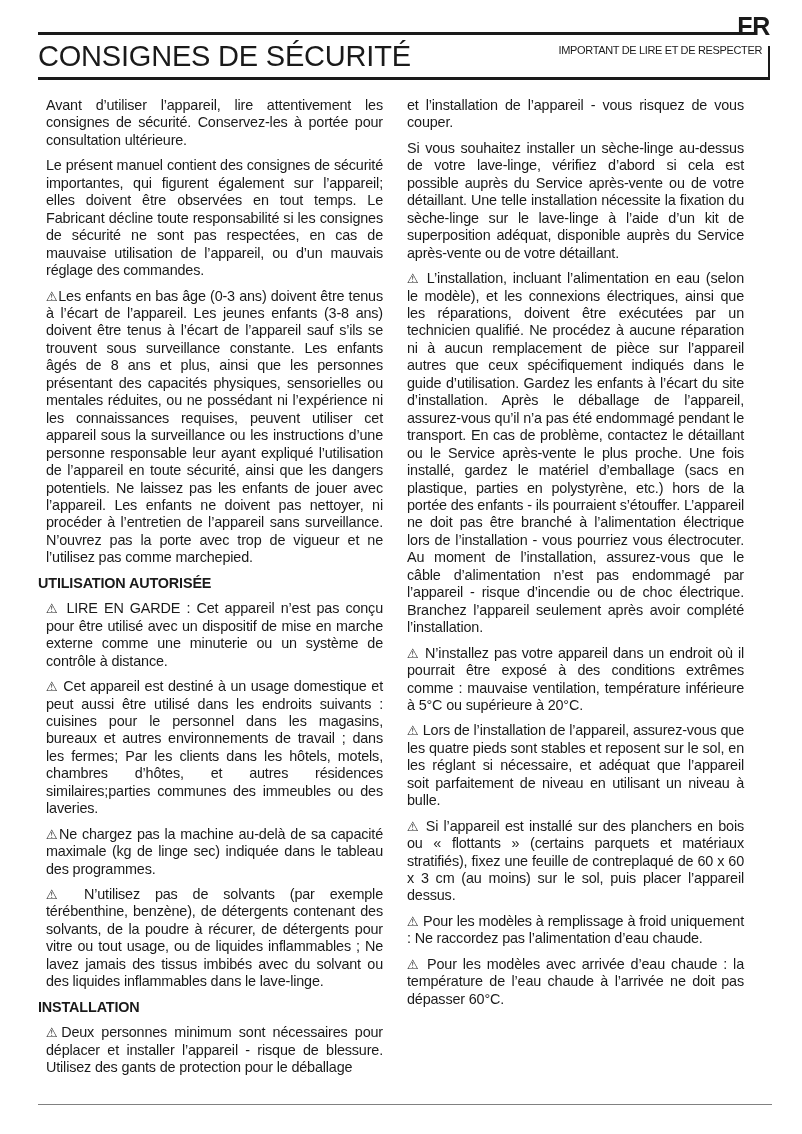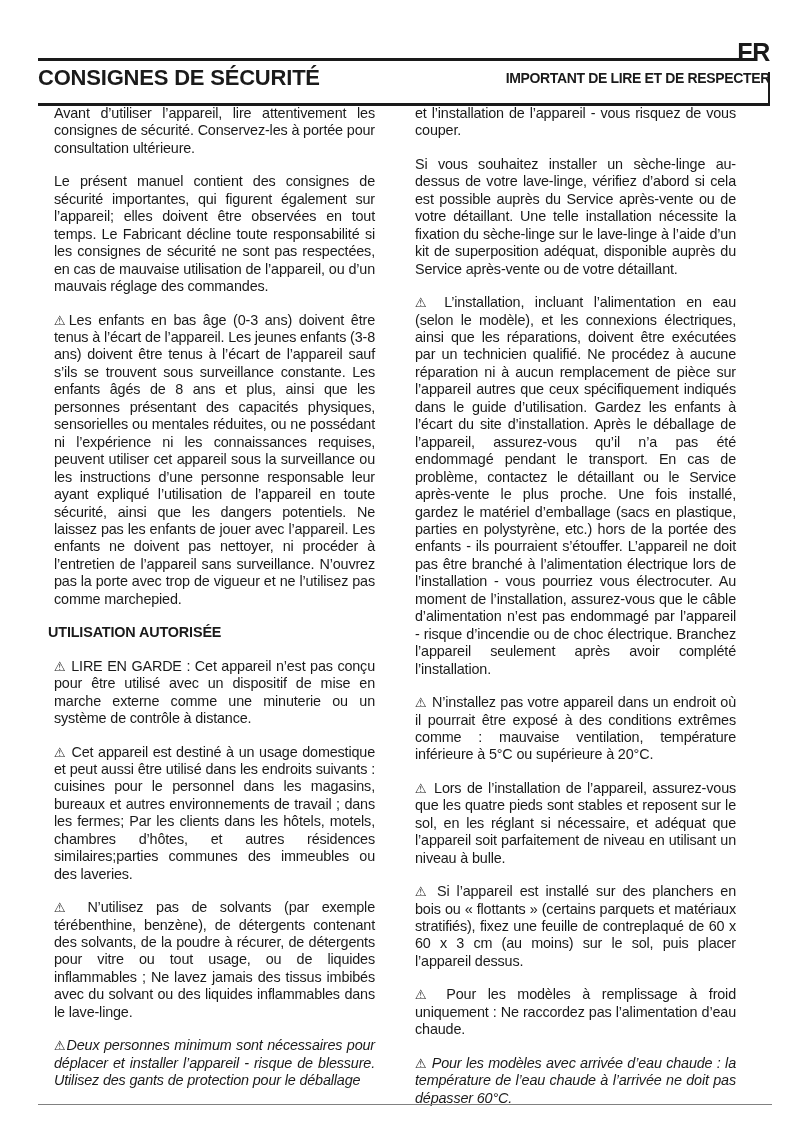--- a/index.html
+++ b/index.html
@@ -20,21 +20,20 @@
     box-sizing: border-box;
   }
 
   
   #header {
     position: absolute;
     left: 38px;
     top: 18px;
     width: 732px;
     height: 62px;
-    margin-top: 26px;
   }
   .rule-top {
     position: absolute;
     left: 0;
     top: 14px;
     width: 717px;
     height: 3px;
     background: #1a1a1a;
   }
   .rule-bottom {
@@ -59,32 +58,32 @@
     top: -4px;
     font-size: 25px;
     font-weight: bold;
     letter-spacing: -0.3px;
     line-height: 1;
   }
   #doc-title {
     position: absolute;
     left: 0px;
     top: 21px;
-    font-size: 22px;
-    font-weight: bold;
+    font-size: 29px;
+    font-weight: normal;
     letter-spacing: -0.2px;
     line-height: 1.2;
     white-space: nowrap;
   }
   #doc-subtitle {
     position: absolute;
-    right: 0px;
+    right: 8px;
     top: 26px;
-    font-size: 14px;
-    font-weight: bold;
+    font-size: 11px;
+    font-weight: normal;
     letter-spacing: -0.35px;
     line-height: 1.2;
     white-space: nowrap;
   }
 
   
   #columns {
     position: absolute;
     left: 38px;
     top: 89px;
@@ -96,31 +95,31 @@
     width: 353px;
   }
   #col-left  { left: 0px; }
   #col-right { left: 361px; }
 
   .block {
     font-size: 14.4px;
     line-height: 17.45px;
     text-align: justify;
     text-justify: inter-word;
-    margin: 16px;
+    margin: 8px;
     letter-spacing: -0.16px;
     hyphens: none;
   }
-  .block.last-line-left { text-align-last: left; font-style: italic; }
+  .block.last-line-left { text-align-last: left; }
 
   .section-head {
     font-size: 14.4px;
     line-height: 17.45px;
     font-weight: bold;
-    margin: 10px;
+    margin: 0;
     letter-spacing: -0.15px;
     text-align: left;
   }
 
   .warn {
     font-family: "DejaVu Sans", sans-serif;
     font-size: 13.2px;
     letter-spacing: 0;
   }
 
@@ -152,22 +151,24 @@
 
     <div class="col" id="col-left">
       <p class="block"><span>Avant d’utiliser l’appareil, lire attentivement les consignes de sécurité. Conservez-les à portée pour consultation ultérieure.</span></p>
       <p class="block"><span>Le présent manuel contient des consignes de sécurité importantes, qui figurent également sur l’appareil; elles doivent être observées en tout temps. Le Fabricant décline toute responsabilité si les consignes de sécurité ne sont pas respectées, en cas de mauvaise utilisation de l’appareil, ou d’un mauvais réglage des commandes.</span></p>
       <p class="block"><span class="warn">⚠</span><span>Les enfants en bas âge (0-3 ans) doivent être tenus à l’écart de l’appareil. Les jeunes enfants (3-8 ans) doivent être tenus à l’écart de l’appareil sauf s’ils se trouvent sous surveillance constante. Les enfants âgés de 8 ans et plus, ainsi que les personnes présentant des capacités physiques, sensorielles ou mentales réduites, ou ne possédant ni l’expérience ni les connaissances requises, peuvent utiliser cet appareil sous la surveillance ou les instructions d’une personne responsable leur ayant expliqué l’utilisation de l’appareil en toute sécurité, ainsi que les dangers potentiels. Ne laissez pas les enfants de jouer avec l’appareil. Les enfants ne doivent pas nettoyer, ni procéder à l’entretien de l’appareil sans surveillance. N’ouvrez pas la porte avec trop de vigueur et ne l’utilisez pas comme marchepied.</span></p>
 
       <p class="section-head">UTILISATION AUTORISÉE</p>
 
       <p class="block"><span class="warn">⚠</span> <span>LIRE EN GARDE : Cet appareil n’est pas conçu pour être utilisé avec un dispositif de mise en marche externe comme une minuterie ou un système de contrôle à distance.</span></p>
       <p class="block"><span class="warn">⚠</span> <span>Cet appareil est destiné à un usage domestique et peut aussi être utilisé dans les endroits suivants : cuisines pour le personnel dans les magasins, bureaux et autres environnements de travail ; dans les fermes; Par les clients dans les hôtels, motels, chambres d’hôtes, et autres résidences similaires;parties communes des immeubles ou des laveries.</span></p>
+      <p class="block"><span class="warn">⚠</span><span>Ne chargez pas la machine au-delà de sa capacité maximale (kg de linge sec) indiquée dans le tableau des programmes.</span></p>
       <p class="block"><span class="warn">⚠</span> <span>N’utilisez pas de solvants (par exemple térébenthine, benzène), de détergents contenant des solvants, de la poudre à récurer, de détergents pour vitre ou tout usage, ou de liquides inflammables ; Ne lavez jamais des tissus imbibés avec du solvant ou des liquides inflammables dans le lave-linge.</span></p>
 
+      <p class="section-head">INSTALLATION</p>
 
       <p class="block last-line-left"><span class="warn">⚠</span><span>Deux personnes minimum sont nécessaires pour déplacer et installer l’appareil - risque de blessure. Utilisez des gants de protection pour le déballage</span></p>
     </div>
 
     <div class="col" id="col-right">
       <p class="block"><span>et l’installation de l’appareil - vous risquez de vous couper.</span></p>
       <p class="block"><span>Si vous souhaitez installer un sèche-linge au-dessus de votre lave-linge, vérifiez d’abord si cela est possible auprès du Service après-vente ou de votre détaillant. Une telle installation nécessite la fixation du sèche-linge sur le lave-linge à l’aide d’un kit de superposition adéquat, disponible auprès du Service après-vente ou de votre détaillant.</span></p>
       <p class="block"><span class="warn">⚠</span> <span>L’installation, incluant l’alimentation en eau (selon le modèle), et les connexions électriques, ainsi que les réparations, doivent être exécutées par un technicien qualifié. Ne procédez à aucune réparation ni à aucun remplacement de pièce sur l’appareil autres que ceux spécifiquement indiqués dans le guide d’utilisation. Gardez les enfants à l’écart du site d’installation. Après le déballage de l’appareil, assurez-vous qu’il n’a pas été endommagé pendant le transport. En cas de problème, contactez le détaillant ou le Service après-vente le plus proche. Une fois installé, gardez le matériel d’emballage (sacs en plastique, parties en polystyrène, etc.) hors de la portée des enfants - ils pourraient s’étouffer. L’appareil ne doit pas être branché à l’alimentation électrique lors de l’installation - vous pourriez vous électrocuter. Au moment de l’installation, assurez-vous que le câble d’alimentation n’est pas endommagé par l’appareil - risque d’incendie ou de choc électrique. Branchez l’appareil seulement après avoir complété l’installation.</span></p>
       <p class="block"><span class="warn">⚠</span> <span>N’installez pas votre appareil dans un endroit où il pourrait être exposé à des conditions extrêmes comme : mauvaise ventilation, température inférieure à 5°C ou supérieure à 20°C.</span></p>
       <p class="block"><span class="warn">⚠</span> <span>Lors de l’installation de l’appareil, assurez-vous que les quatre pieds sont stables et reposent sur le sol, en les réglant si nécessaire, et adéquat que l’appareil soit parfaitement de niveau en utilisant un niveau à bulle.</span></p>

